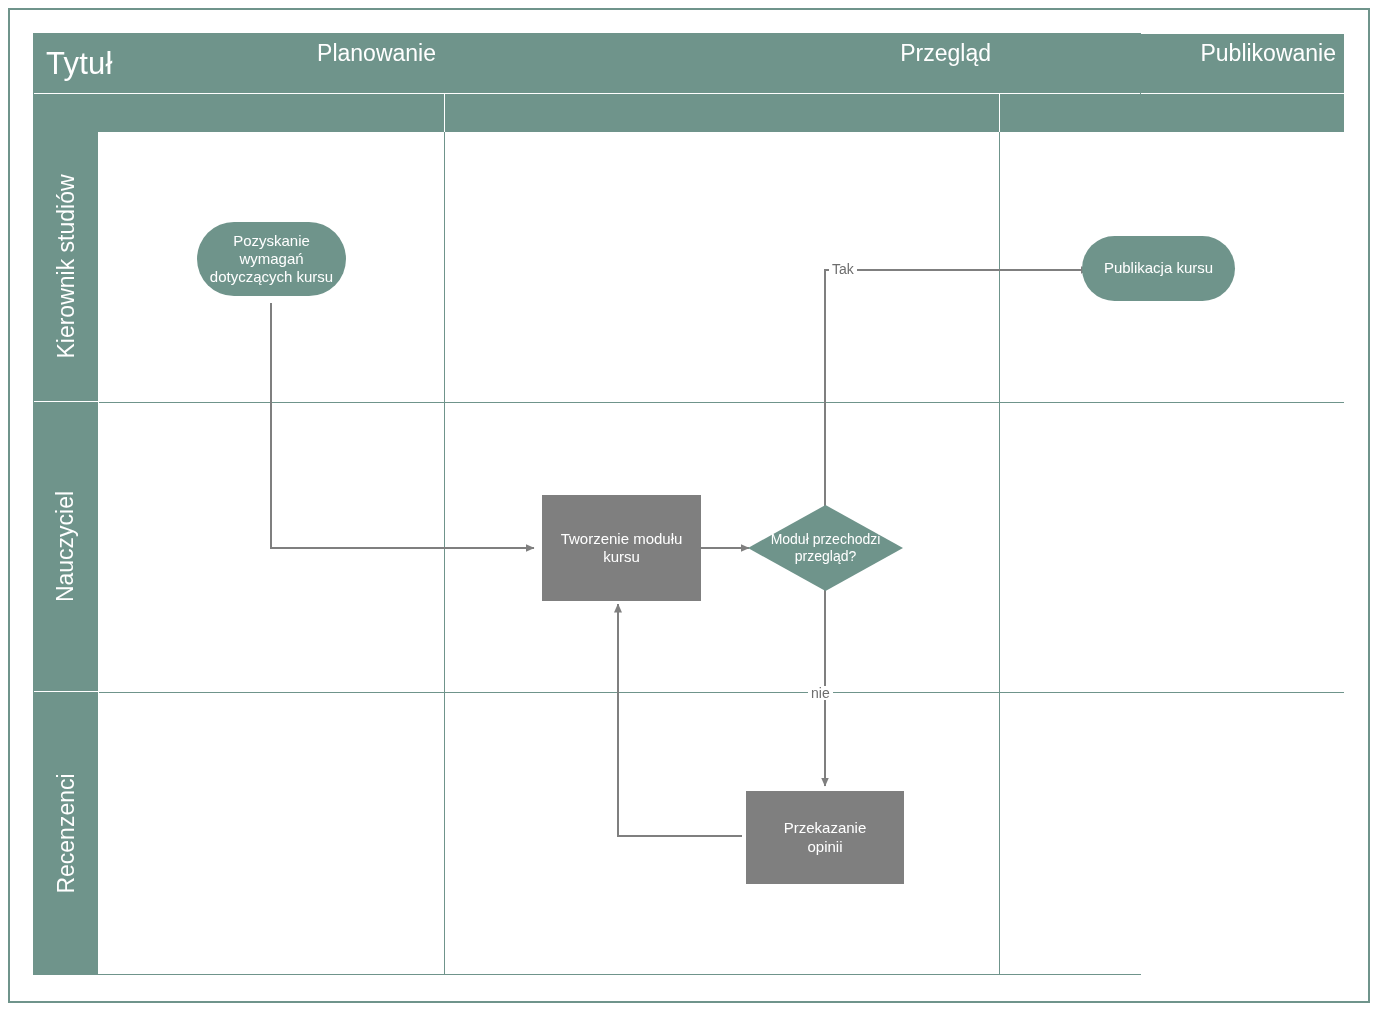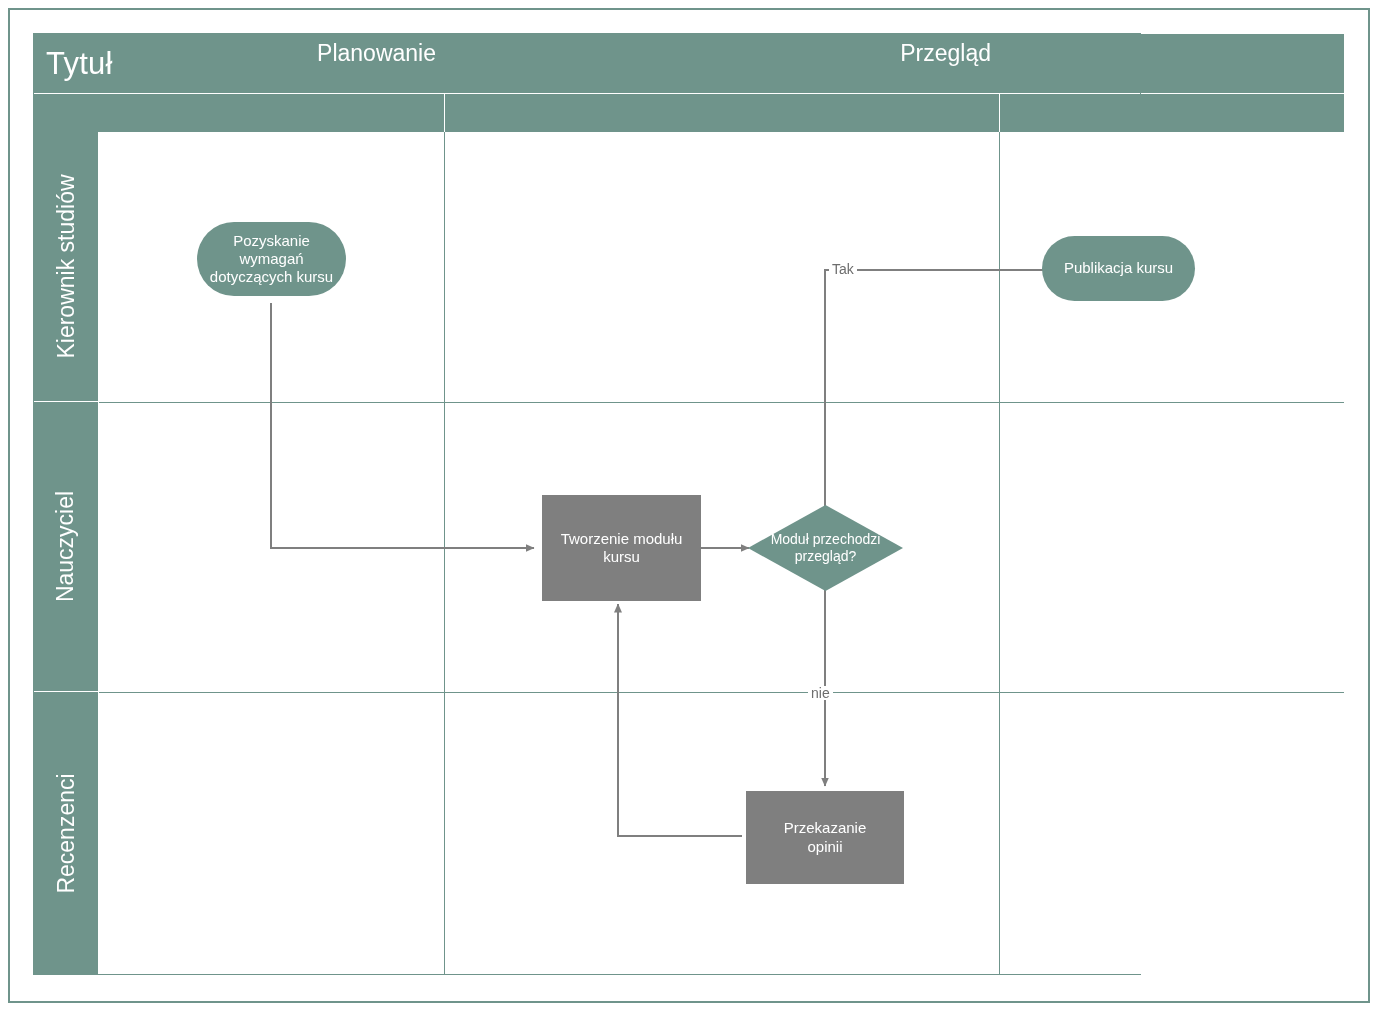--- a/index.html
+++ b/index.html
@@ -87,20 +87,21 @@
 
   <div class="diagram">
 
     <div class="title-band">
       <div class="title-text">Tytuł</div>
     </div>
 
     <div class="phase-band"></div>
     <div class="phase-cell" style="left:0px;width:410px;">Planowanie</div>
     <div class="phase-cell" style="left:411px;width:554px;">Przegląd</div>
+    <div class="phase-cell" style="left:966px;width:344px;">Publikowanie</div>
     <div class="phase-sep" style="left:410px;"></div>
     <div class="phase-sep" style="left:965px;"></div>
 
     <div class="lane-label" style="top:98px;height:270px;">
       <span>Kierownik studiów</span>
     </div>
     <div class="lane-label" style="top:368px;height:290px;">
       <span>Nauczyciel</span>
     </div>
     <div class="lane-label" style="top:658px;height:282px;border-bottom:none;">
@@ -134,21 +135,21 @@
 
         <path d="M708,802 L584,802 L584,570" marker-end="url(#arrowhead)"></path>
       </g>
     </svg>
 
     <div class="edge-label" style="left:795px;top:228px;">Tak</div>
     <div class="edge-label" style="left:774px;top:652px;">nie</div>
 
     <div class="node node-stadium" style="left:163px;top:188px;width:149px;height:74px;font-size:15px;padding:0 12px;">Pozyskanie wymagań dotyczących kursu</div>
 
-    <div class="node node-stadium" style="left:1008px;top:202px;width:153px;height:65px;font-size:15px;padding:0 12px;">Publikacja kursu</div>
+    <div class="node node-stadium" style="left:1048px;top:202px;width:153px;height:65px;font-size:15px;padding:0 12px;">Publikacja kursu</div>
 
     <div class="node node-process" style="left:508px;top:461px;width:159px;height:106px;font-size:15px;padding:0 16px;">Tworzenie modułu kursu</div>
 
     <div class="node node-decision" style="left:714px;top:471px;width:155px;height:86px;font-size:14px;justify-content:flex-end;">
       <div class="diamond-shape"></div>
       <div class="diamond-text">Moduł przechodzi przegląd?</div>
     </div>
 
     <div class="node node-process" style="left:712px;top:757px;width:158px;height:93px;font-size:15px;padding:0 20px;">Przekazanie opinii</div>
 

